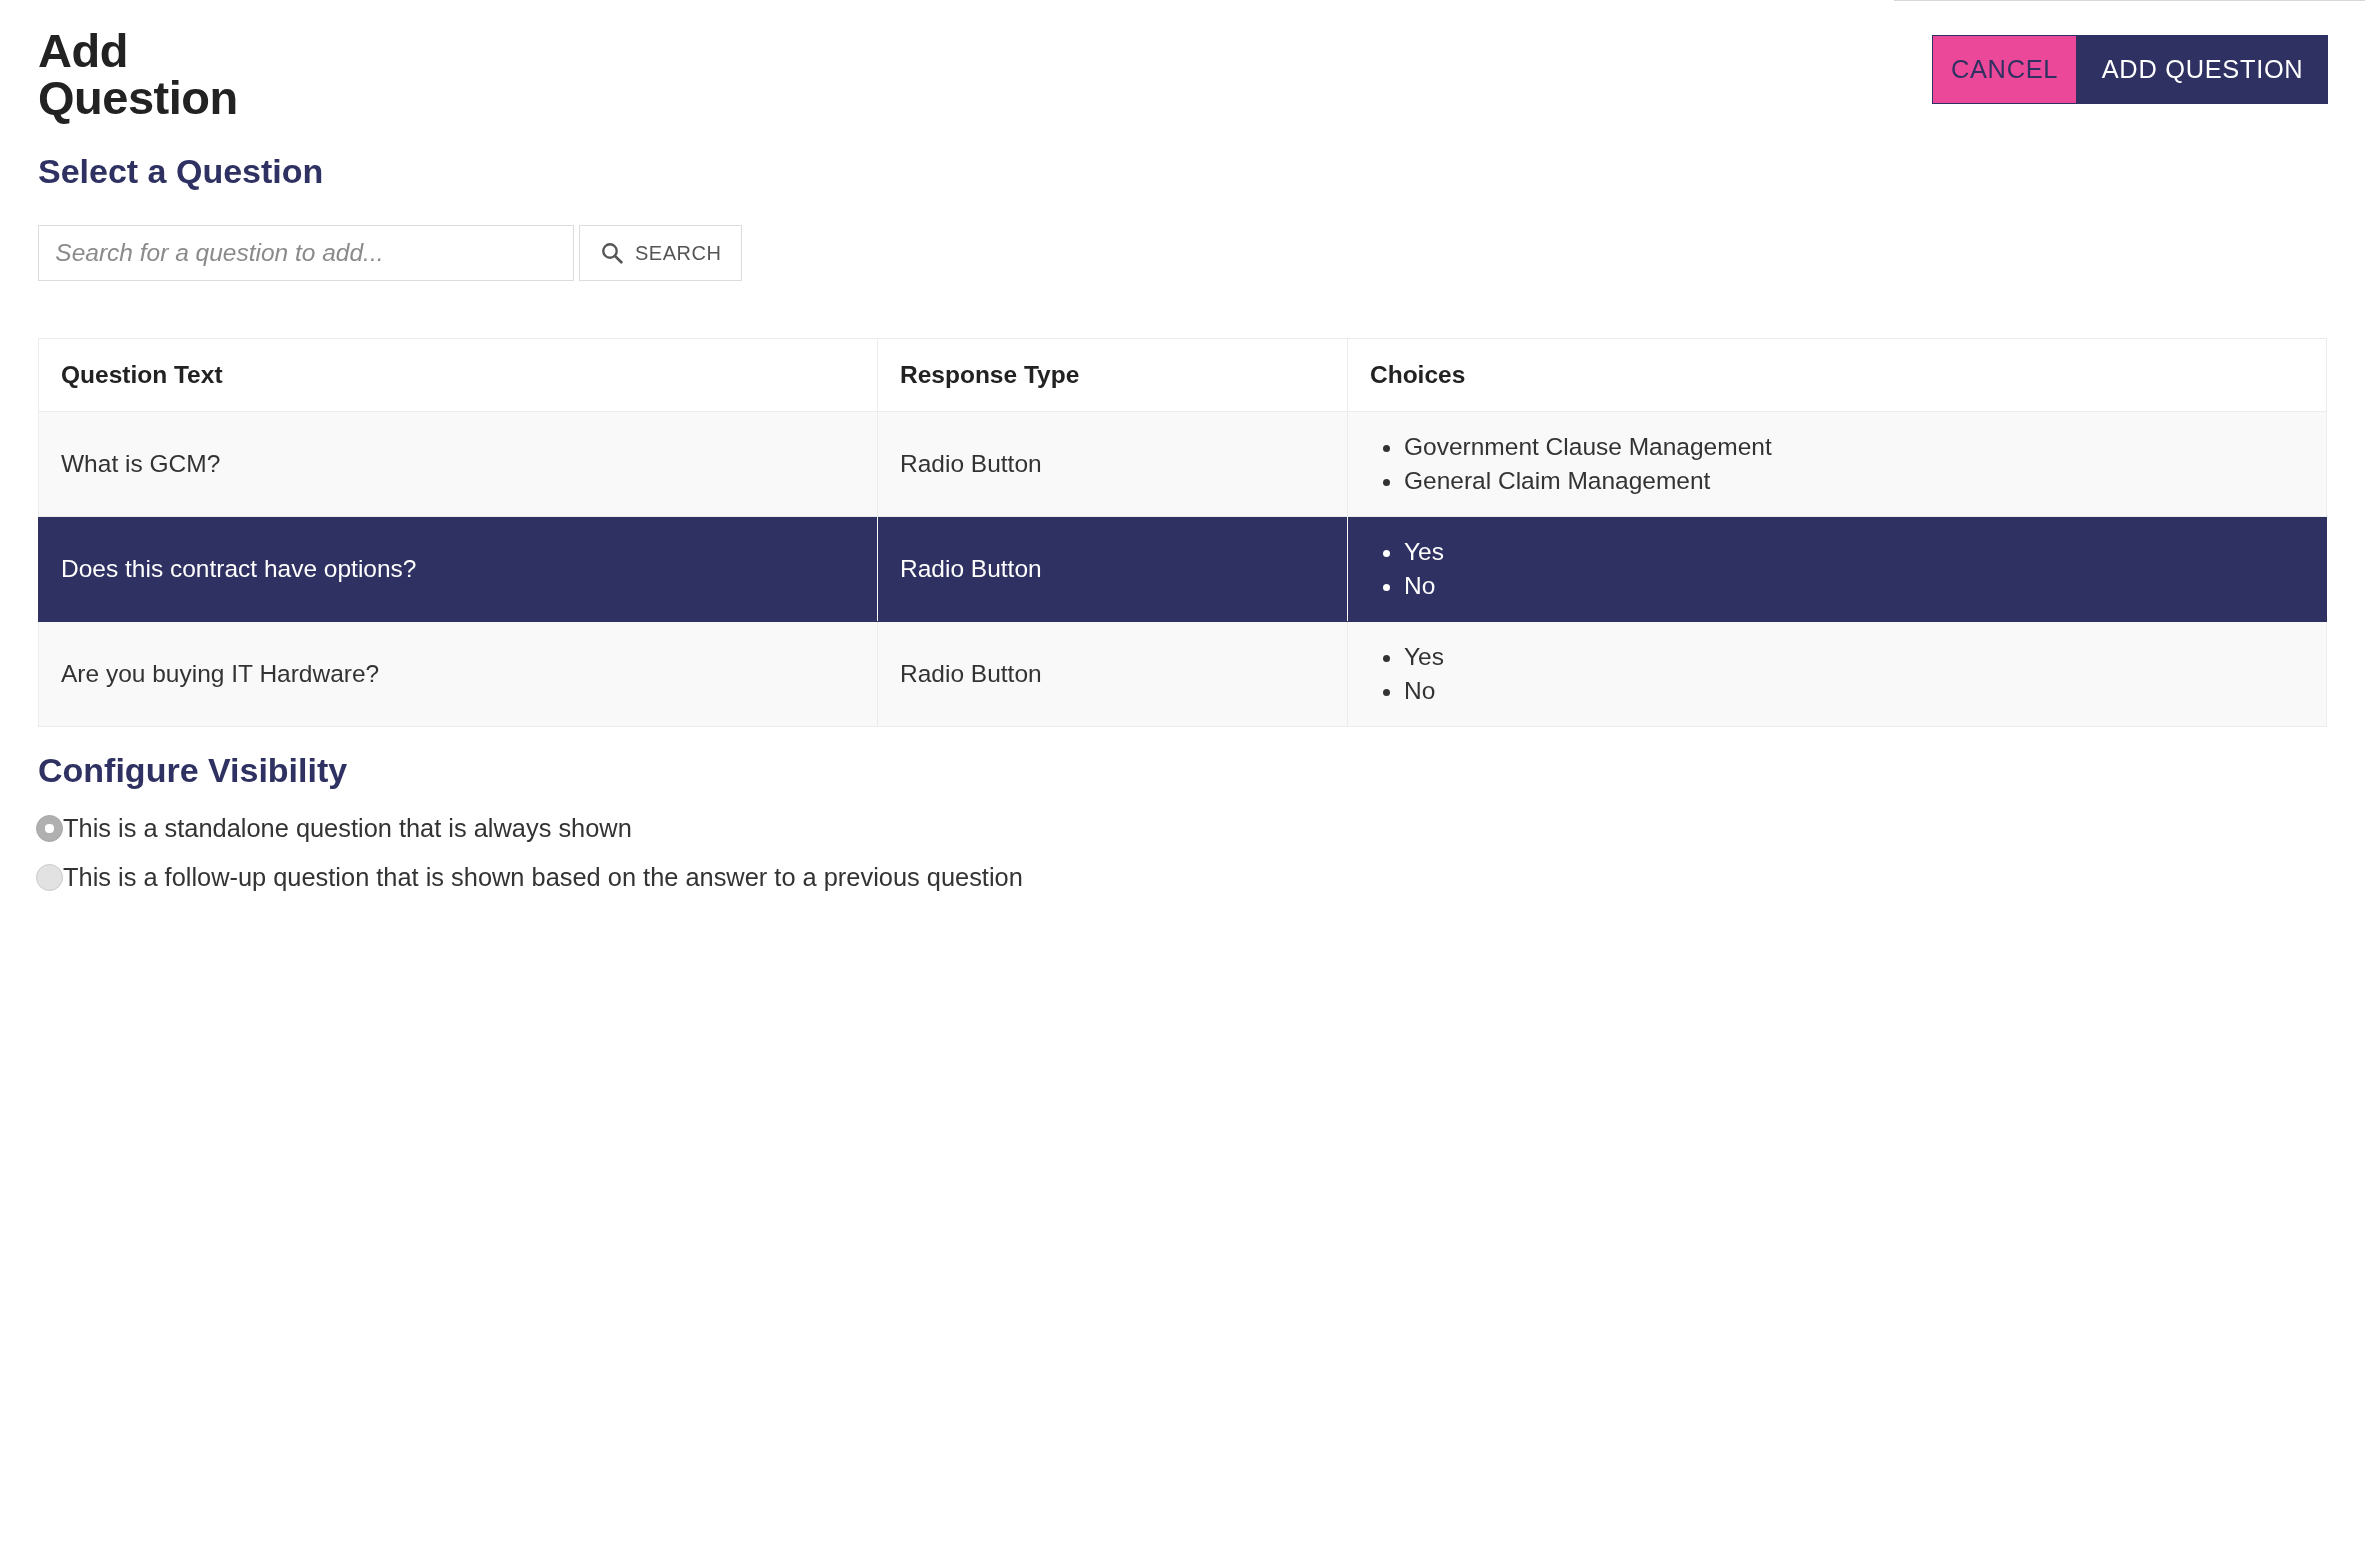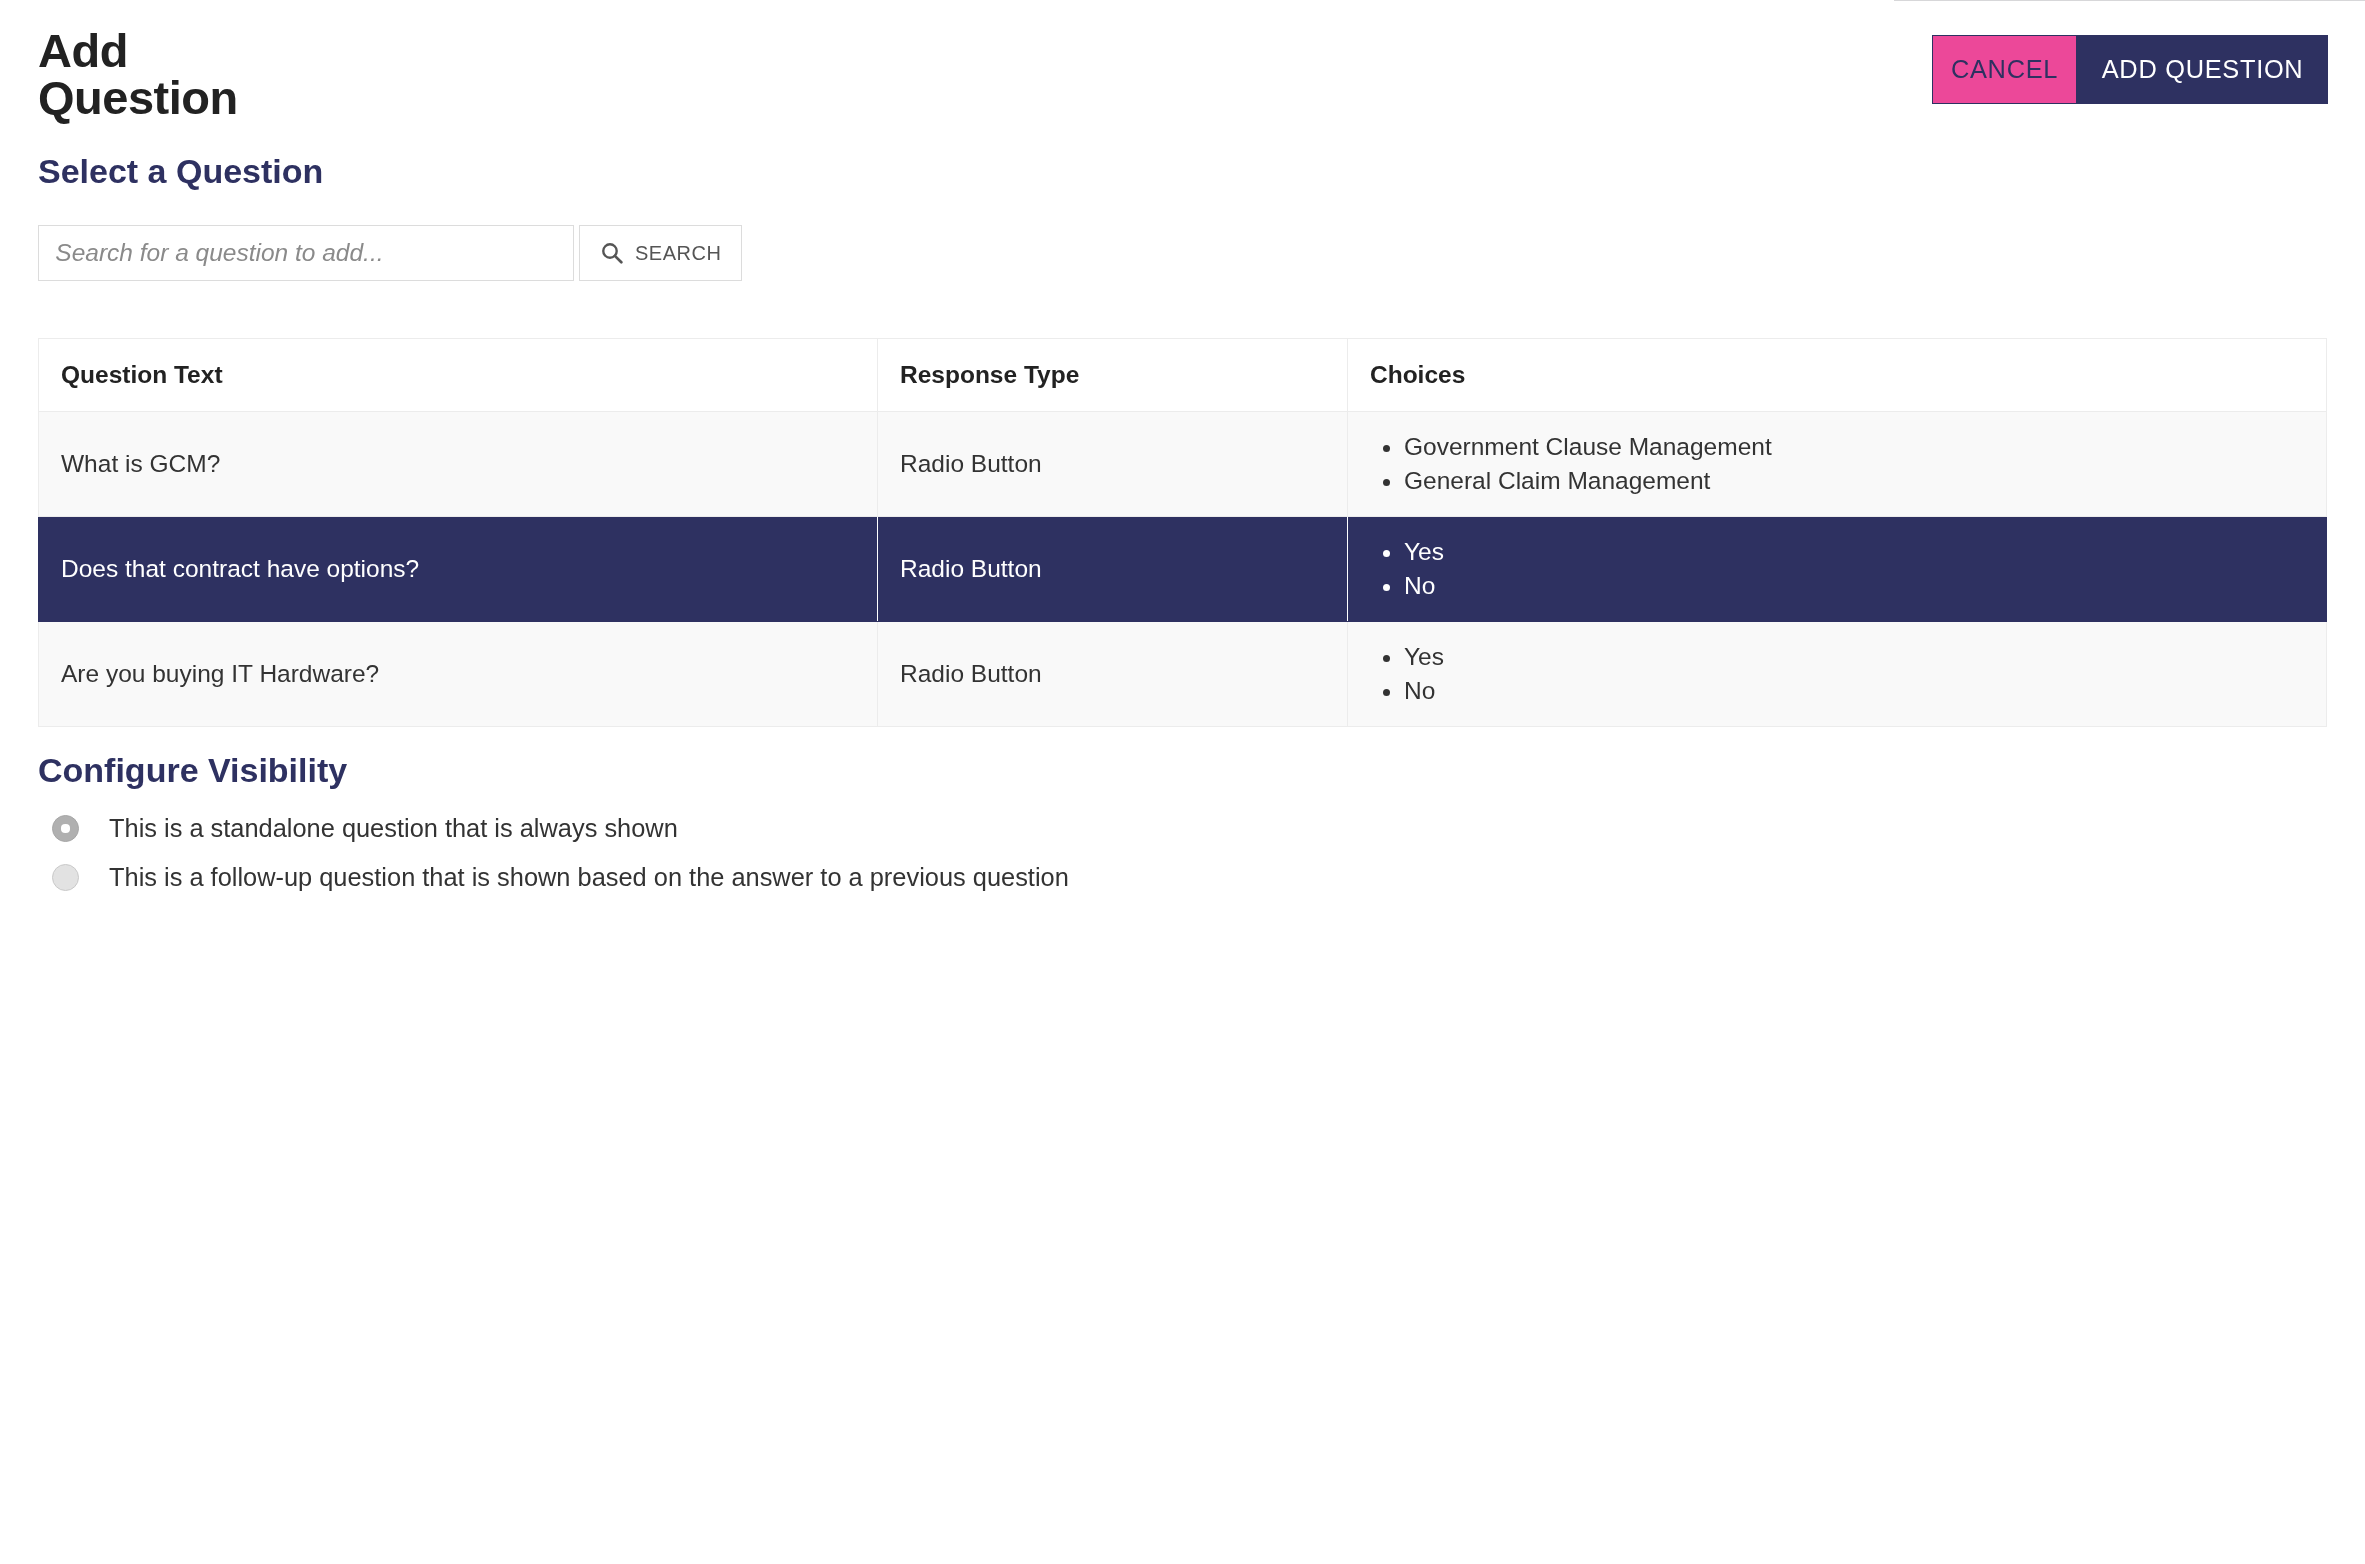--- a/index.html
+++ b/index.html
@@ -168,24 +168,24 @@
     list-style-type: disc;
   }
   .choice-list li {
     font-size: 24.5px;
     line-height: 1.38;
   }
 
   
   .radio-row {
     position: absolute;
-    left: 52px;
-    display: flex;
-    align-items: center;
-    gap: 30px;
+    left: 36px;
+    display: flex;
+    align-items: center;
+    gap: 0;
     cursor: pointer;
   }
   #radio-standalone { top: 815px; }
   #radio-followup { top: 864px; }
   .radio-dot {
     width: 27px;
     height: 27px;
     border-radius: 50%;
     flex: 0 0 auto;
     display: flex;
@@ -298,21 +298,21 @@
             <td class="cell-qtext">What is GCM?</td>
             <td class="cell-rtype">Radio Button</td>
             <td class="cell-choices">
               <ul class="choice-list">
                 <li>Government Clause Management</li>
                 <li>General Claim Management</li>
               </ul>
             </td>
           </tr>
           <tr class="selected">
-            <td class="cell-qtext">Does that contract have options?</td>
+            <td class="cell-qtext">Does this contract have options?</td>
             <td class="cell-rtype">Radio Button</td>
             <td class="cell-choices">
               <ul class="choice-list">
                 <li>Yes</li>
                 <li>No</li>
               </ul>
             </td>
           </tr>
           <tr>
             <td class="cell-qtext">Are you buying IT Hardware?</td>

